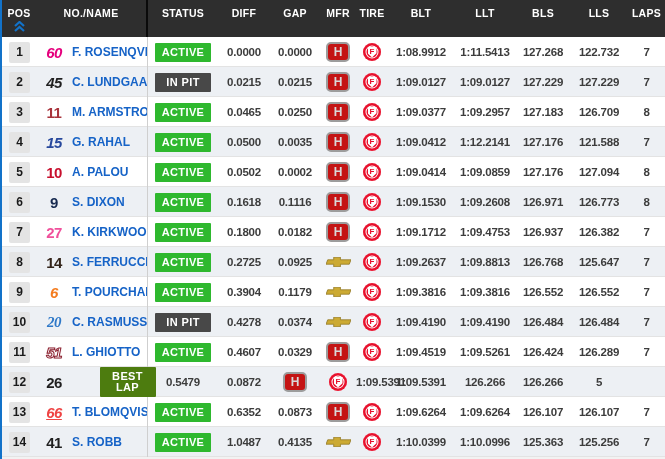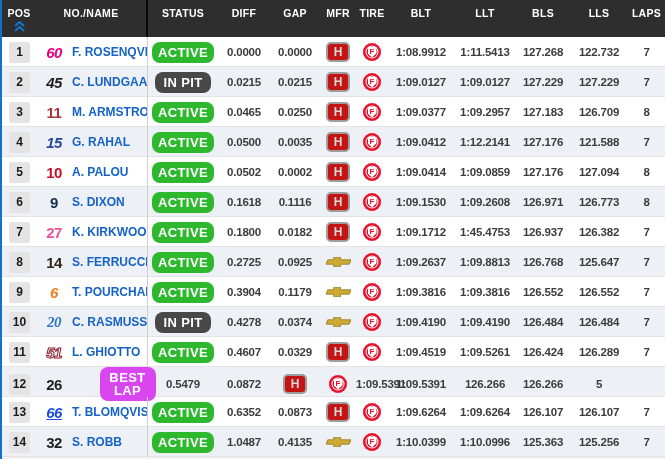--- a/index.html
+++ b/index.html
@@ -35,22 +35,22 @@
     font-size:12px; font-weight:bold; color:#1a1a1a;
   }
   .car-number { font-size:15px; font-weight:bold; letter-spacing:-.5px; }
   .name-cell {
     text-align:left; font-size:12px; font-weight:bold; color:#1663c7;
     border-right:1px solid #cfcfcf; height:30px; display:flex; align-items:center;
     overflow:hidden; white-space:nowrap;
   }
   .status-wrap { display:flex; justify-content:center; }
   .status-badge {
-    min-width:56px; padding:4px 6px; border-radius:8px;
-    color:#fff; font-size:13px; font-weight:bold; letter-spacing:.4px;
+    min-width:56px; padding:4px 6px; border-radius:1px;
+    color:#fff; font-size:11px; font-weight:bold; letter-spacing:.4px;
     text-align:center; line-height:1;
   }
   .icon-wrap { display:flex; justify-content:center; align-items:center; }
   
   .honda {
     width:24px; height:20px; border-radius:5px;
     background:#c41414; border:2px solid #9d9d9d;
     display:flex; align-items:center; justify-content:center;
   }
   .honda span { color:#d9d9d9; font-size:12px; font-weight:bold; line-height:1; }
@@ -294,21 +294,21 @@
 
     </div>
     <div class="icon-wrap">
       <div class="tire">
         <div class="shield">
               <span>F</span>
             </div>
       </div>
     </div>
     <div class="cell">1:09.1712</div>
-    <div class="cell">1:45.4753</div>
+    <div class="cell">1:09.4753</div>
     <div class="cell">126.937</div>
     <div class="cell">126.382</div>
     <div class="cell">7</div>
   </div>
       <div class="grid row alt">
     <div class="pos-wrap">
       <div class="pos-box">8</div>
     </div>
     <div class="cell car-number" style="color: rgb(51, 36, 26);">14</div>
     <div class="name-cell">S. FERRUCCI</div>
@@ -425,21 +425,21 @@
     <div class="cell">126.424</div>
     <div class="cell">126.289</div>
     <div class="cell">7</div>
   </div>
       <div class="grid row alt">
     <div class="pos-wrap">
       <div class="pos-box">12</div>
     </div>
     <div class="cell car-number" style="color: rgb(31, 31, 31);">26</div>
     <div class="status-wrap">
-      <span class="status-badge" style="background: #d946ef; margin-left: 35px;">BEST LAP</span>
+      <span class="status-badge" style="background: #4d7c0f; margin-left: 35px;">BEST LAP</span>
     </div>
     <div class="cell">0.5479</div>
     <div class="cell">0.0872</div>
     <div class="icon-wrap">
       <div class="honda">
             <span>H</span>
           </div>
 
     </div>
     <div class="icon-wrap">
@@ -452,21 +452,21 @@
     <div class="cell">1:09.5391</div>
     <div class="cell">1:09.5391</div>
     <div class="cell">126.266</div>
     <div class="cell">126.266</div>
     <div class="cell">5</div>
   </div>
       <div class="grid row">
     <div class="pos-wrap">
       <div class="pos-box">13</div>
     </div>
-    <div class="cell car-number" style="color: #1d4ed8; font-style: italic; text-decoration: underline;">66</div>
+    <div class="cell car-number" style="color: #ef4444; font-style: italic; text-decoration: underline;">66</div>
     <div class="name-cell">T. BLOMQVIST</div>
     <div class="status-wrap">
       <span class="status-badge" style="background: rgb(46, 184, 46);">ACTIVE</span>
     </div>
     <div class="cell">0.6352</div>
     <div class="cell">0.0873</div>
     <div class="icon-wrap">
       <div class="honda">
             <span>H</span>
           </div>
@@ -482,21 +482,21 @@
     <div class="cell">1:09.6264</div>
     <div class="cell">1:09.6264</div>
     <div class="cell">126.107</div>
     <div class="cell">126.107</div>
     <div class="cell">7</div>
   </div>
       <div class="grid row alt">
     <div class="pos-wrap">
       <div class="pos-box">14</div>
     </div>
-    <div class="cell car-number" style="color: rgb(31, 31, 31);">32</div>
+    <div class="cell car-number" style="color: rgb(31, 31, 31);">41</div>
     <div class="name-cell">S. ROBB</div>
     <div class="status-wrap">
       <span class="status-badge" style="background: rgb(46, 184, 46);">ACTIVE</span>
     </div>
     <div class="cell">1.0487</div>
     <div class="cell">0.4135</div>
     <div class="icon-wrap">
 
       <svg width="25" height="10" viewBox="0 0 26 10">
         <polygon points="8,0 15,0 15,2.7 26,2.7 24.2,7.3 15,7.3 15,10 8,10 8,7.3 0,7.3 1.8,2.7 8,2.7" fill="#ccaa33" stroke="#8f7420" stroke-width="0.8"></polygon>

